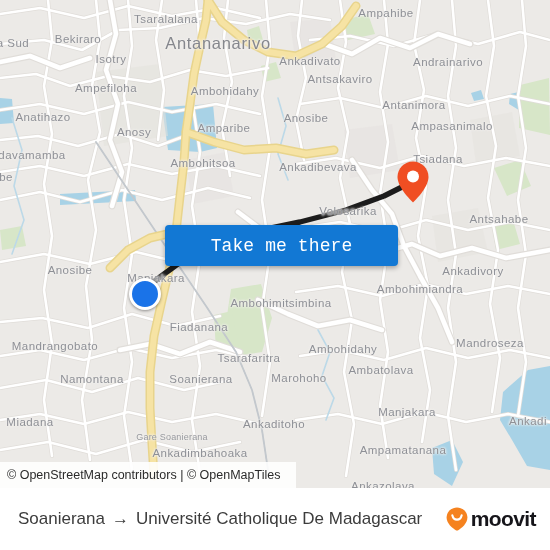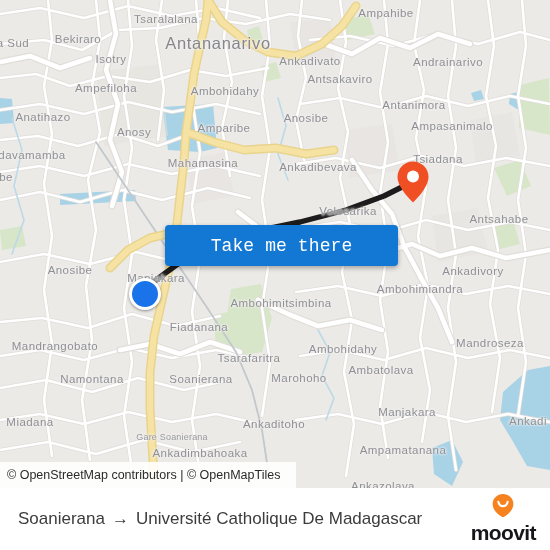--- a/index.html
+++ b/index.html
@@ -61,21 +61,21 @@
   
   #footer{
     position:absolute;left:0;top:488px;width:550px;height:62px;
     background:#fff;display:flex;align-items:center;
   }
   #footer-text{
     margin-left:18px;font-size:17px;color:#3c3c3c;white-space:nowrap;
     font-family:"Liberation Sans",sans-serif;display:flex;align-items:center;gap:7px;
   }
   #footer-arrow{font-size:17px;color:#3c3c3c;}
-  #brand{position:absolute;right:14px;top:50%;transform:translateY(-50%);display:flex;align-items:center;gap:3px;flex-direction:column;}
+  #brand{position:absolute;right:14px;top:50%;transform:translateY(-50%);display:flex;align-items:center;gap:3px;}
   #brand-name{font-size:21px;font-weight:bold;color:#16151a;letter-spacing:-.6px;font-family:"Liberation Sans",sans-serif;}
 </style>
 </head>
 <body>
 
 <div id="app">
 
   <div id="map">
 
     <svg id="map-svg" width="550" height="488" viewBox="0 0 550 488">
@@ -258,21 +258,21 @@
         <div class="maplabel" style="left: 340px; top: 79px;">Antsakaviro</div>
         <div class="maplabel" style="left: 106px; top: 88px;">Ampefiloha</div>
         <div class="maplabel" style="left: 225px; top: 91px;">Ambohidahy</div>
         <div class="maplabel" style="left: 414px; top: 105px;">Antanimora</div>
         <div class="maplabel" style="left: 43px; top: 117px;">Anatihazo</div>
         <div class="maplabel" style="left: 134px; top: 132px;">Anosy</div>
         <div class="maplabel" style="left: 224px; top: 128px;">Amparibe</div>
         <div class="maplabel" style="left: 306px; top: 118px;">Anosibe</div>
         <div class="maplabel" style="left: 452px; top: 126px;">Ampasanimalo</div>
         <div class="maplabel" style="left: 32px; top: 155px;">davamamba</div>
-        <div class="maplabel" style="left: 203px; top: 163px;">Mahamasina</div>
+        <div class="maplabel" style="left: 203px; top: 163px;">Ambohitsoa</div>
         <div class="maplabel" style="left: 318px; top: 167px;">Ankadibevava</div>
         <div class="maplabel" style="left: 438px; top: 159px;">Tsiadana</div>
         <div class="maplabel" style="left: 6px; top: 177px;">be</div>
         <div class="maplabel" style="left: 348px; top: 211px;">Volosarika</div>
         <div class="maplabel" style="left: 499px; top: 219px;">Antsahabe</div>
         <div class="maplabel" style="left: 70px; top: 270px;">Anosibe</div>
         <div class="maplabel" style="left: 156px; top: 278px;">Manjakara</div>
         <div class="maplabel" style="left: 473px; top: 271px;">Ankadivory</div>
         <div class="maplabel" style="left: 281px; top: 303px;">Ambohimitsimbina</div>
         <div class="maplabel" style="left: 420px; top: 289px;">Ambohimiandra</div>

